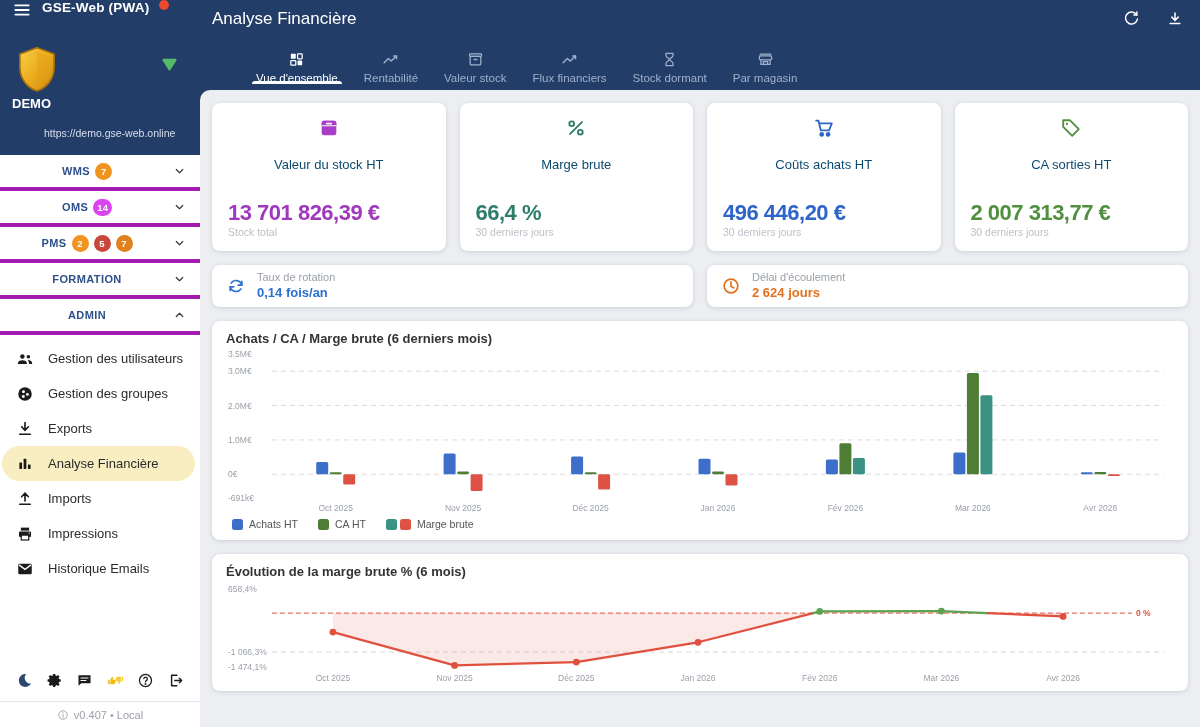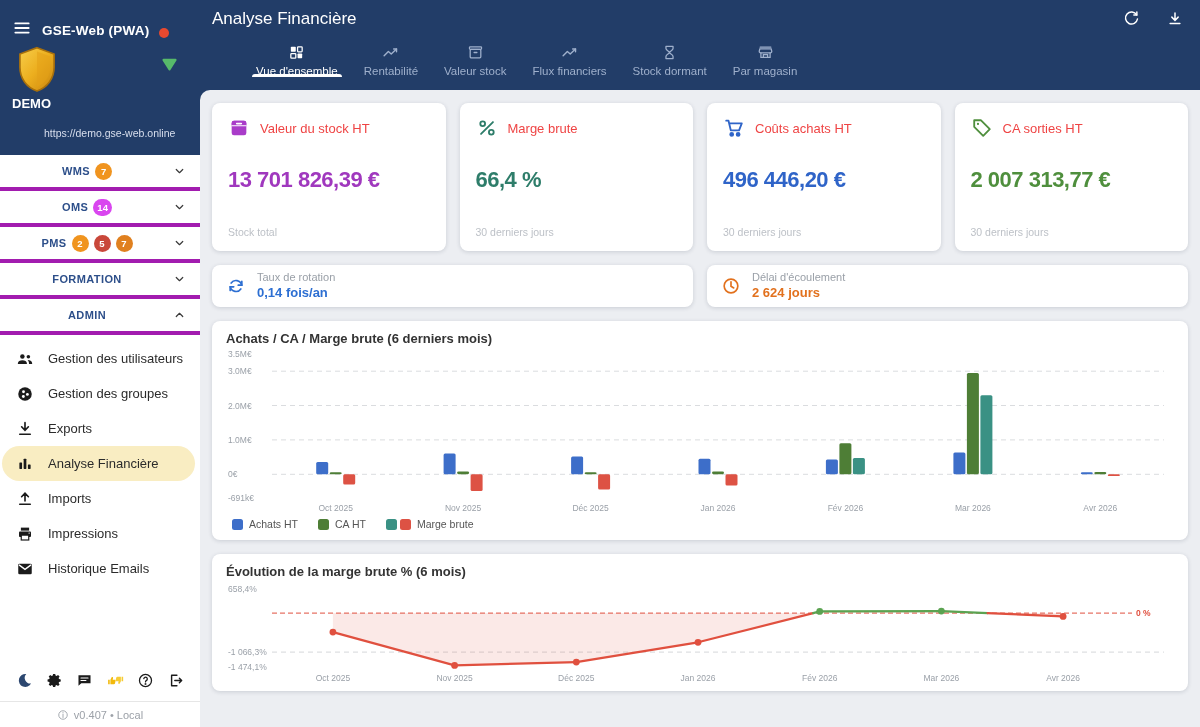--- a/index.html
+++ b/index.html
@@ -2,21 +2,21 @@
 <html><head>
 <meta charset="utf-8">
 <style>
   * { margin:0; padding:0; box-sizing:border-box; }
   html,body { width:1200px; height:727px; overflow:hidden; font-family:"Liberation Sans", sans-serif; }
   .app { display:flex; width:1200px; height:727px; background:#223D68; }
 
   
   .sidebar { width:200px; flex:none; display:flex; flex-direction:column; background:#fff; }
   .side-top { background:#223D68; height:155px; color:#fff; position:relative; flex:none; }
-  .side-top-row { display:flex; align-items:flex-end; height:38px; padding:0 12px; gap:10px; }
+  .side-top-row { display:flex; align-items:flex-start; height:38px; padding:0 12px; gap:10px; }
   .app-title { font-size:13.5px; font-weight:bold; letter-spacing:.2px; }
   .status-dot { width:10px; height:10px; border-radius:50%; background:#E8492F; }
   .shield-wrap { position:absolute; left:12px; top:44px; }
   .wifi-wrap { position:absolute; right:22px; top:56px; }
   .env-name { position:absolute; left:12px; top:96px; font-size:13px; font-weight:bold; }
   .env-url { position:absolute; left:12px; top:127px; font-size:10.5px; color:#D8DFEE;padding-left:32px; }
 
   .side-nav { flex:none; }
   .nav-group { height:36px; border-bottom:4px solid #a21caf; display:flex; align-items:center; justify-content:center; gap:5px; position:relative; padding-right:26px; cursor:pointer; }
   .nav-group-label { font-size:11px; font-weight:bold; color:#2D4F8A; letter-spacing:.4px; }
@@ -32,33 +32,33 @@
   .side-footer .icon { cursor:pointer; }
   .side-version { height:26px; border-top:1px solid #E6E6E6; display:flex; align-items:center; justify-content:center; gap:5px; font-size:11px; color:#9CA1A8; }
 
   
   .main { flex:1; display:flex; flex-direction:column; background:#223D68; min-width:0; }
   .header { height:90px; flex:none; display:flex; flex-direction:column; color:#fff; }
   .header-top { display:flex; align-items:center; height:38px; padding:0 16px 0 12px; }
   .page-title { font-size:17px; font-weight:500; }
   .header-actions { margin-left:auto; display:flex; gap:26px; align-items:center; }
   .header-actions .icon { color:#fff; cursor:pointer; }
-  .tabs { display:flex; margin-left:43px; height:52px; align-items:flex-start; }
+  .tabs { display:flex; margin-left:43px; height:52px; align-items:center; }
   .tab { display:flex; flex-direction:column; align-items:center; justify-content:flex-start; padding:6px 13px 0; position:relative; color:#9FB0CC; cursor:pointer; }
   .tab .icon { color:inherit; }
   .tab-label { font-size:11.5px; margin-top:4px; }
   .tab.active { color:#fff; }
   .tab.active::after { content:""; position:absolute; bottom:0; left:8%; width:84%; height:3px; background:#fff; border-radius:3px 3px 0 0; }
 
   
   .content { flex:1; background:#ECEEF2; border-top-left-radius:10px; padding:13px 12px 10px; overflow:hidden; }
   .card { background:#fff; border-radius:8px; box-shadow:0 1px 4px rgba(25,35,60,.16); }
   .kpi-row { display:flex; gap:14px; }
   .kpi-card { flex:1; height:148px; padding:14px 16px; position:relative; }
-  .kpi-head { display:flex; align-items:center; gap:10px; color:#ef4444; font-size:13px; }
+  .kpi-head { display:flex; align-items:center; gap:18px; color:#0c4a6e; font-size:13px;flex-direction:column; }
   .kpi-value { font-size:22px; font-weight:bold; margin-top:28px; letter-spacing:-0.5px; white-space:nowrap; }
   .kpi-caption { position:absolute; bottom:13px; left:16px; font-size:10.5px; color:#BDC1C7; }
 
   .mini-row { display:flex; gap:14px; margin-top:14px; }
   .mini-card { flex:1; height:42px; display:flex; align-items:center; gap:11px; padding:0 14px; }
   .mini-text { display:flex; flex-direction:column; line-height:1.25; }
   .mini-label { font-size:11px; color:#9AA0A8; }
   .mini-value { font-size:13px; font-weight:bold; }
 
   .chart-card { margin-top:14px; padding:10px 14px 4px; }

